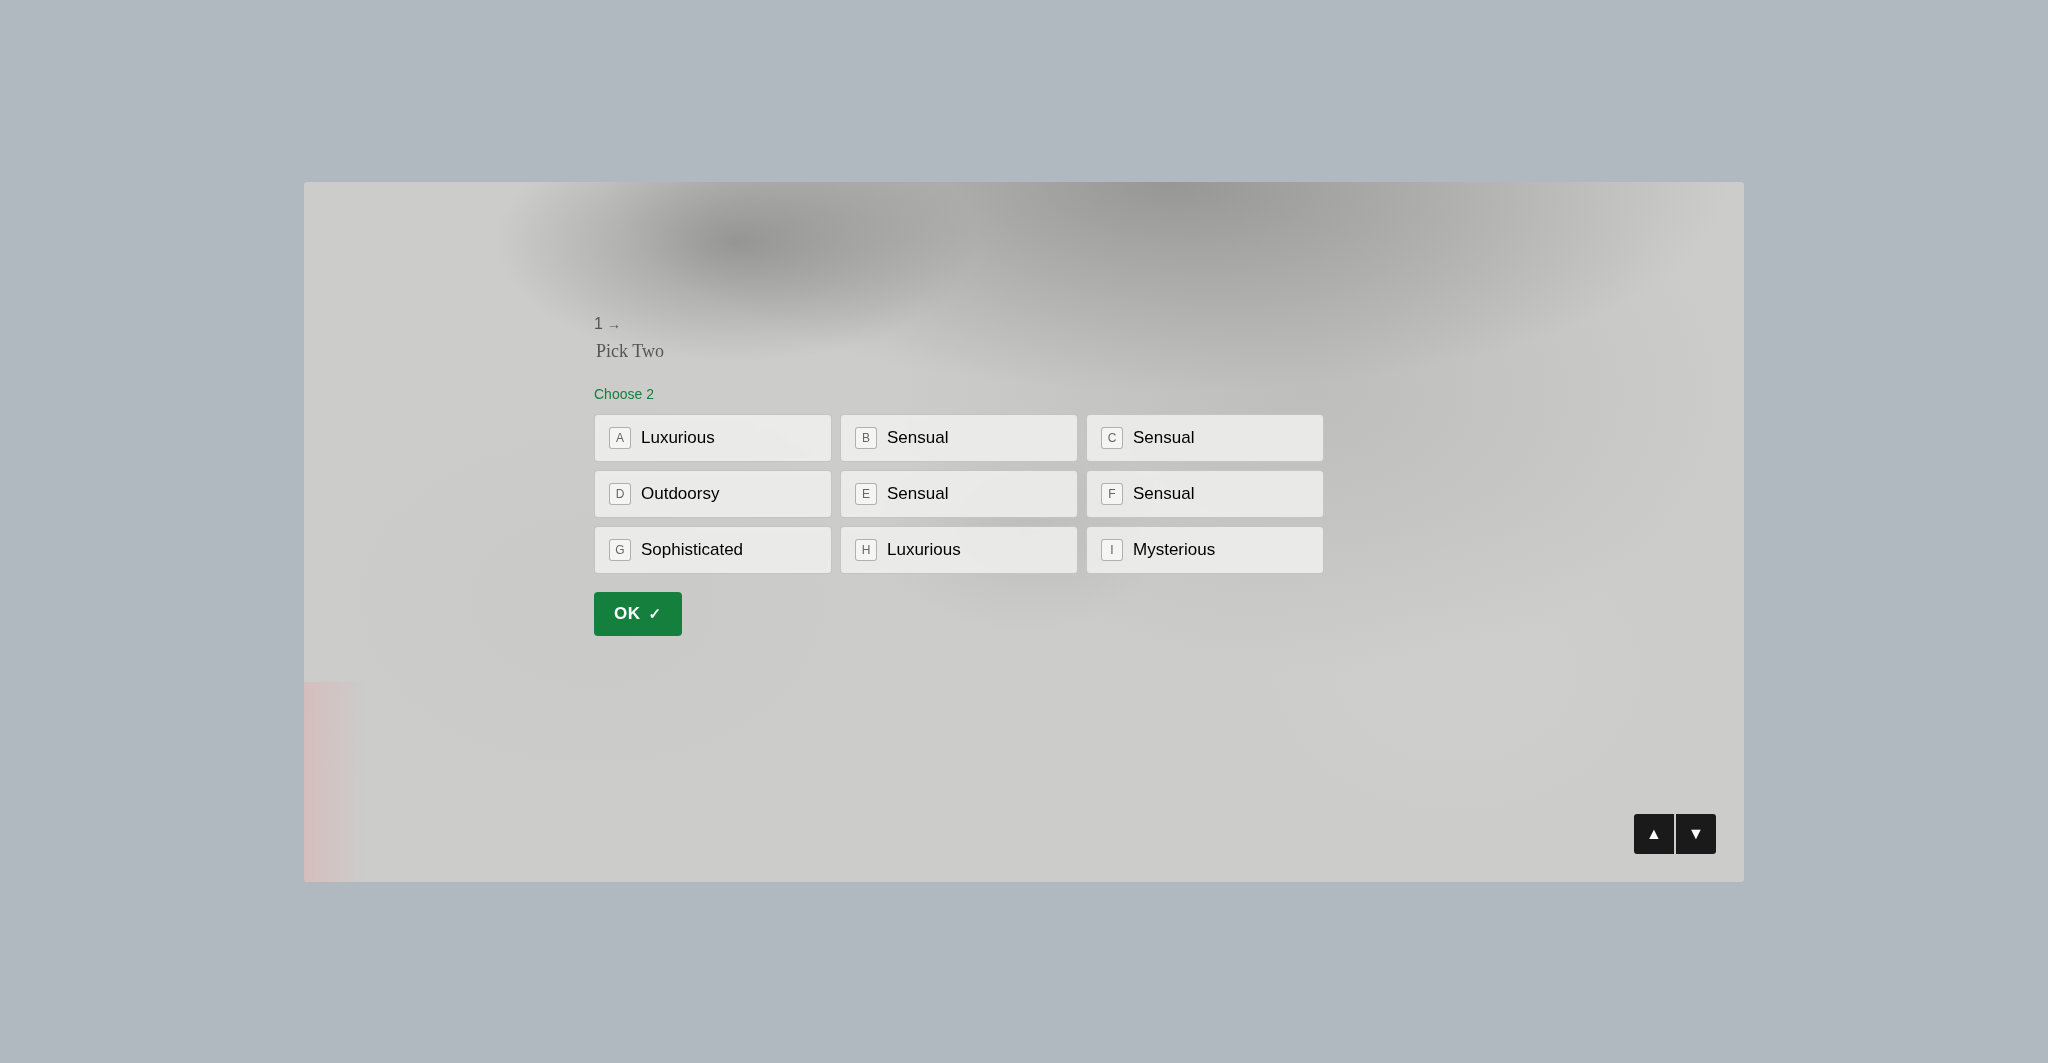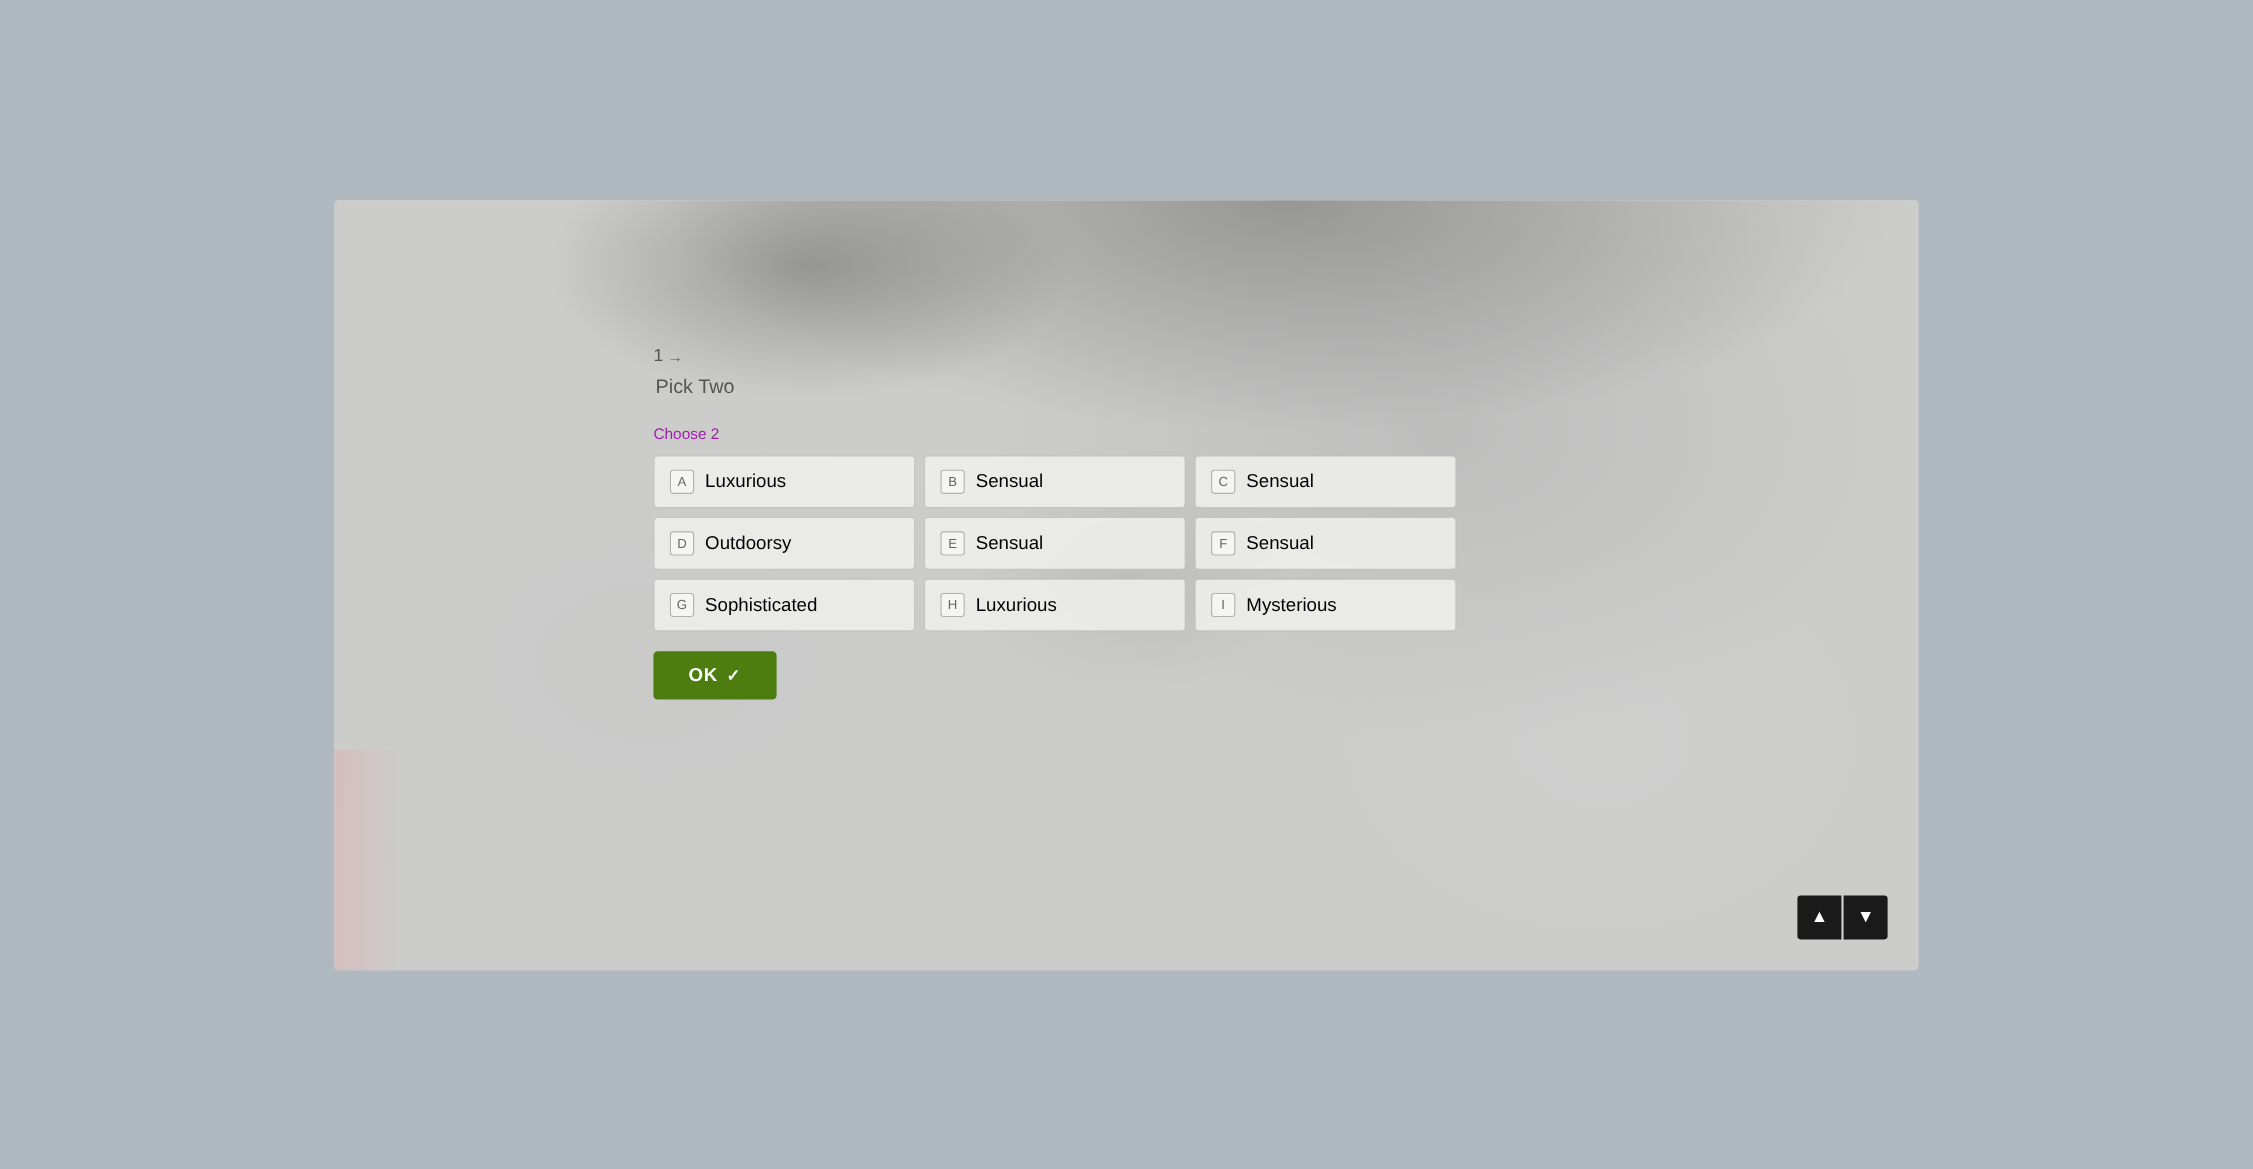--- a/index.html
+++ b/index.html
@@ -91,25 +91,26 @@
       color: #3a3a3a;
       line-height: 1.3;
     }
 
     .question-subtitle {
       font-size: 18px;
       color: #555;
       margin-top: 6px;
       margin-left: 0;
       padding-left: 2px;
+      font-family: Liberation Serif, serif;
     }
 
     .choose-label {
       font-size: 14px;
-      color: #a21caf;
+      color: #15803d;
       margin-top: 24px;
       margin-bottom: 12px;
     }
 
     .options-grid {
       display: grid;
       grid-template-columns: repeat(3, 238px);
       gap: 8px;
     }
 
@@ -144,25 +145,25 @@
     .option-label {
       font-size: 17px;
       color: #000000;
       font-weight: 400;
     }
 
     .ok-button {
       display: flex;
       align-items: center;
       gap: 8px;
-      background: #4d7c0f;
+      background: #15803d;
       color: #fff;
       border: none;
       border-radius: 4px;
-      padding: 12px 32px;
+      padding: 12px 20px;
       font-size: 17px;
       font-weight: 600;
       cursor: pointer;
       margin-top: 18px;
       letter-spacing: 0.5px;
     }
 
     .checkmark {
       font-size: 15px;
     }

